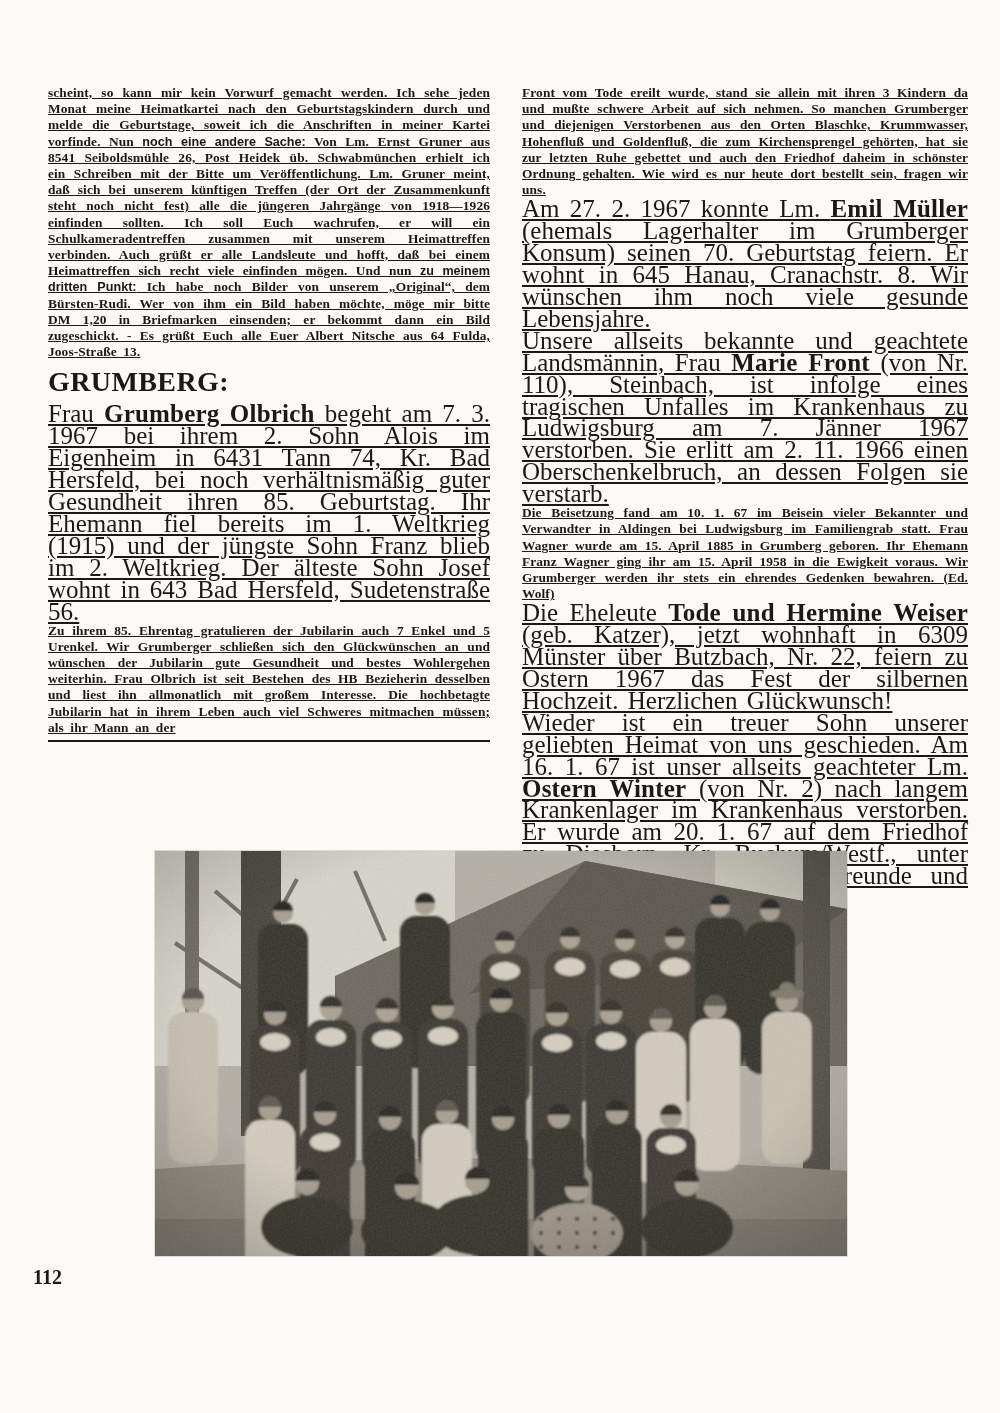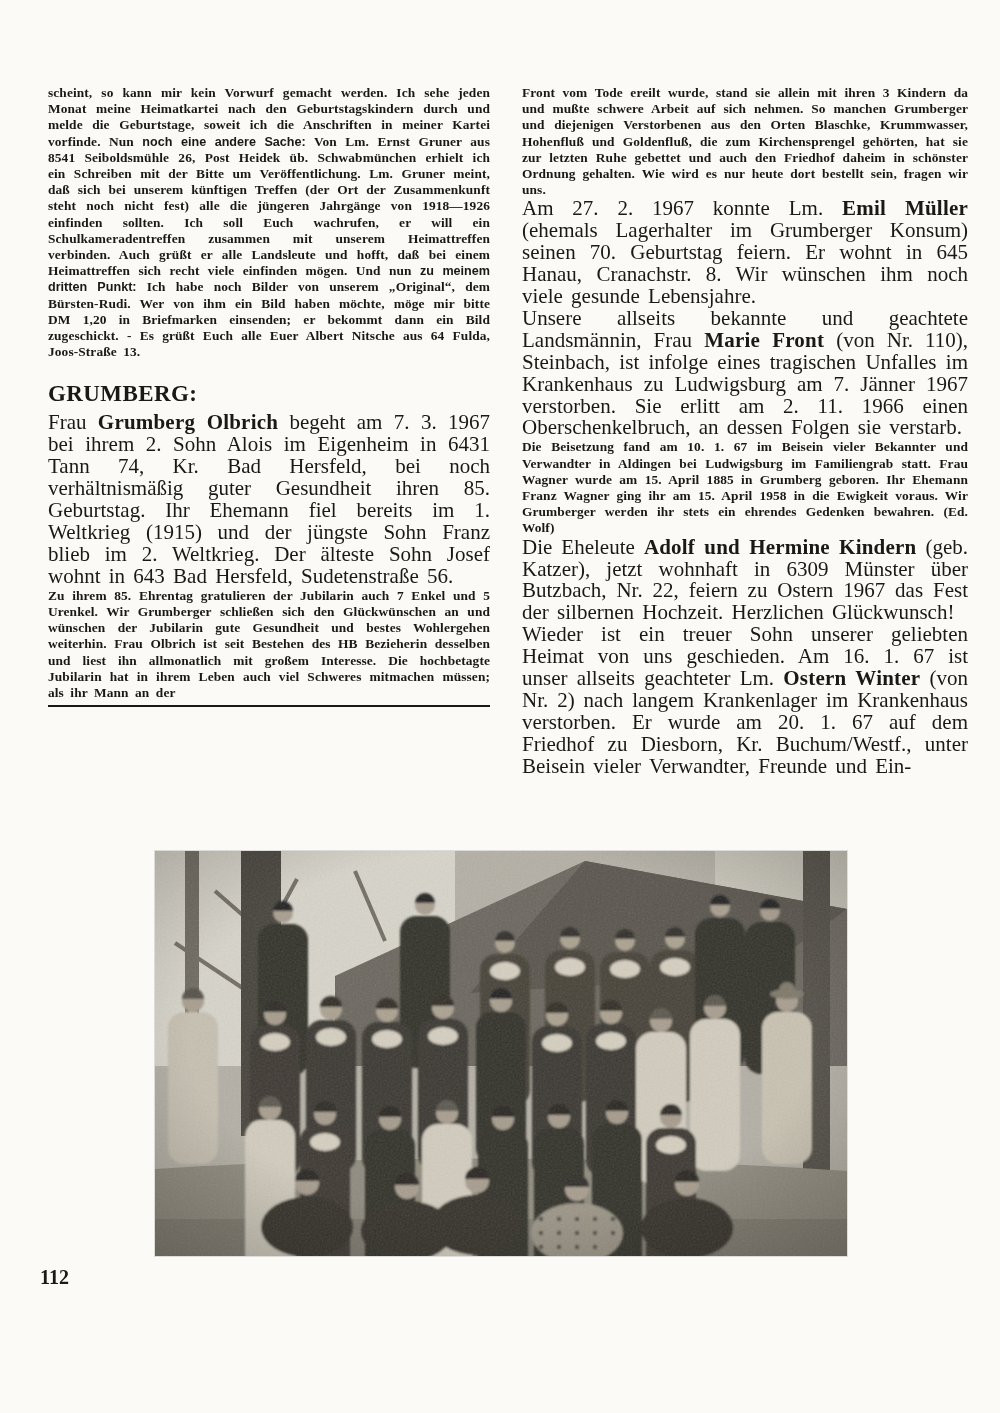--- a/index.html
+++ b/index.html
@@ -9,65 +9,65 @@
     width:1000px;height:1413px;
     margin:0 auto;
     background:#fbfaf6;
     color:#1b1916;
     overflow:hidden;
     font-family:"Liberation Serif", serif;
   }
   .col{position:absolute;top:85px;}
   .col-left{left:48px;width:442px;}
   .col-right{left:522px;width:446px;}
-  p{margin:0;padding:0;}
+  p{margin:0;padding:0;text-decoration:underline;}
   .small{
     font-family:"Liberation Serif", serif;
     font-weight:700;
     font-size:13.4px;
     line-height:16.2px;
     text-align:justify;
     word-spacing:3px;
     letter-spacing:0.1px;
   }
   .small b{
     font-family:"Liberation Sans", sans-serif;
     font-size:12.6px;
     letter-spacing:0;
   }
   .body-text{
-    font-size:21px;
+    font-size:25px;
     line-height:21.9px;
     text-align:justify;
     word-spacing:3px;
   }
   .body-text b{font-weight:700;letter-spacing:0.2px;}
   h2.heading{
-    margin:21px 0 5px 0;
-    font-size:23px;
+    margin:6px 0 5px 0;
+    font-size:28px;
     font-weight:700;
     letter-spacing:0.4px;
   }
   hr.rule{
     border:0;
     border-top:2.5px solid #1b1916;
     margin:4px 0 10px 0;
     width:100%;
   }
   figure.photo{
     position:absolute;
     left:155px;top:851px;
     width:692px;height:405px;
     margin:0;padding:0;
     box-shadow:0 0 0 1px rgba(60,55,45,0.15);
   }
   figure.photo svg{display:block;width:100%;height:100%;}
   .page-number{
     position:absolute;
-    left:40px;top:1266px;
+    left:33px;top:1266px;
     font-size:20px;
     font-weight:700;
   }
 </style>
 </head>
 <body>
 
 <div class="page">
 
   <div class="col col-left">
@@ -76,21 +76,21 @@
     <p class="body-text">Frau <b>Grumberg Olbrich</b> begeht am 7. 3. 1967 bei ihrem 2. Sohn Alois im Eigenheim in 6431 Tann 74, Kr. Bad Hersfeld, bei noch verhältnismäßig guter Gesundheit ihren 85. Geburtstag. Ihr Ehemann fiel bereits im 1. Weltkrieg (1915) und der jüngste Sohn Franz blieb im 2. Weltkrieg. Der älteste Sohn Josef wohnt in 643 Bad Hersfeld, Sudetenstraße 56.</p>
     <p class="small">Zu ihrem 85. Ehrentag gratulieren der Jubilarin auch 7 Enkel und 5 Urenkel. Wir Grumberger schließen sich den Glückwünschen an und wünschen der Jubilarin gute Gesundheit und bestes Wohlergehen weiterhin. Frau Olbrich ist seit Bestehen des HB Bezieherin desselben und liest ihn allmonatlich mit großem Interesse. Die hochbetagte Jubilarin hat in ihrem Leben auch viel Schweres mitmachen müssen; als ihr Mann an der</p>
     <hr class="rule">
   </div>
 
   <div class="col col-right">
     <p class="small">Front vom Tode ereilt wurde, stand sie allein mit ihren 3 Kindern da und mußte schwere Arbeit auf sich nehmen. So manchen Grumberger und diejenigen Verstorbenen aus den Orten Blaschke, Krummwasser, Hohenfluß und Goldenfluß, die zum Kirchensprengel gehörten, hat sie zur letzten Ruhe gebettet und auch den Friedhof daheim in schönster Ordnung gehalten. Wie wird es nur heute dort bestellt sein, fragen wir uns.</p>
     <p class="body-text">Am 27. 2. 1967 konnte Lm. <b>Emil Müller</b> (ehemals Lagerhalter im Grumberger Konsum) seinen 70. Geburtstag feiern. Er wohnt in 645 Hanau, Cranachstr. 8. Wir wünschen ihm noch viele gesunde Lebensjahre.</p>
     <p class="body-text">Unsere allseits bekannte und geachtete Landsmännin, Frau <b>Marie Front</b> (von Nr. 110), Steinbach, ist infolge eines tragischen Unfalles im Krankenhaus zu Ludwigsburg am 7. Jänner 1967 verstorben. Sie erlitt am 2. 11. 1966 einen Oberschenkelbruch, an dessen Folgen sie verstarb.</p>
     <p class="small">Die Beisetzung fand am 10. 1. 67 im Beisein vieler Bekannter und Verwandter in Aldingen bei Ludwigsburg im Familiengrab statt. Frau Wagner wurde am 15. April 1885 in Grumberg geboren. Ihr Ehemann Franz Wagner ging ihr am 15. April 1958 in die Ewigkeit voraus. Wir Grumberger werden ihr stets ein ehrendes Gedenken bewahren. (Ed. Wolf)</p>
-    <p class="body-text">Die Eheleute <b>Adolf und Hermine Kindern</b> (geb. Katzer), jetzt wohnhaft in 6309 Münster über Butzbach, Nr. 22, feiern zu Ostern 1967 das Fest der silbernen Hochzeit. Herzlichen Glückwunsch!</p>
+    <p class="body-text">Die Eheleute <b>Tode und Hermine Weiser</b> (geb. Katzer), jetzt wohnhaft in 6309 Münster über Butzbach, Nr. 22, feiern zu Ostern 1967 das Fest der silbernen Hochzeit. Herzlichen Glückwunsch!</p>
     <p class="body-text">Wieder ist ein treuer Sohn unserer geliebten Heimat von uns geschieden. Am 16. 1. 67 ist unser allseits geachteter Lm. <b>Ostern Winter</b> (von Nr. 2) nach langem Krankenlager im Krankenhaus verstorben. Er wurde am 20. 1. 67 auf dem Friedhof zu Diesborn, Kr. Buchum/Westf., unter Beisein vieler Verwandter, Freunde und Ein-</p>
   </div>
 
   <figure class="photo" aria-label="Schwarzweiß-Gruppenfoto von etwa 30 Personen im Freien vor Bäumen und einem Gebäude, aufgenommen im Pfarrgarten">
     <svg viewBox="0 0 692 405" preserveAspectRatio="none" aria-hidden="true">
       <defs>
         <filter id="soften">
             <feGaussianBlur stdDeviation="0.8"></feGaussianBlur>
           </filter>
         <filter id="grain">

